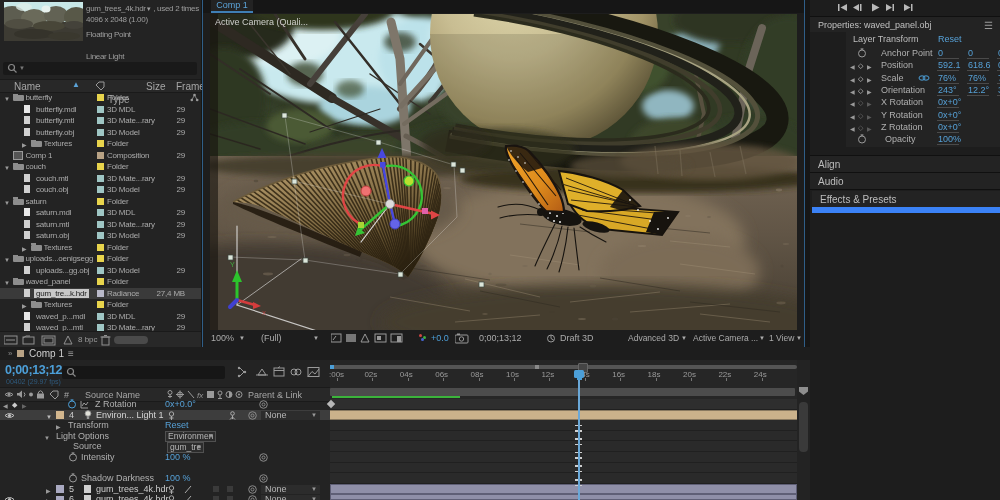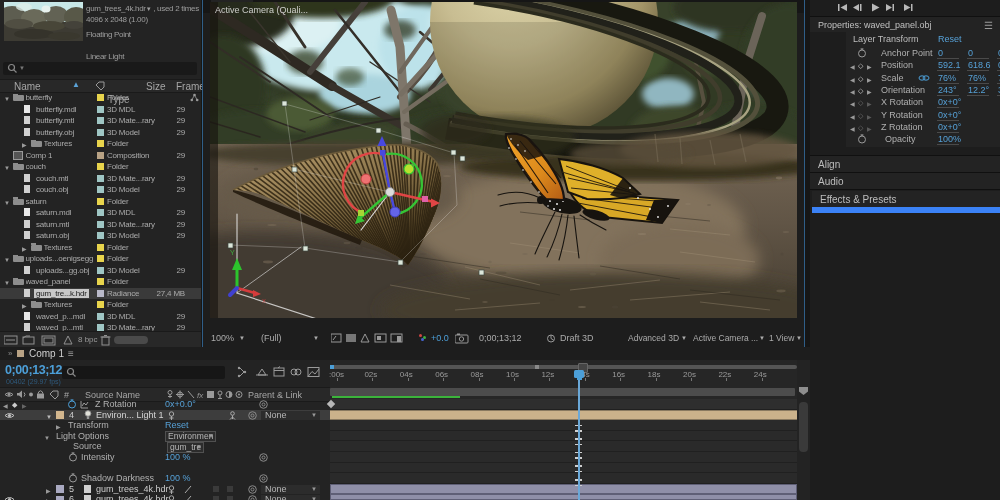--- a/index.html
+++ b/index.html
@@ -242,21 +242,21 @@
     <div class="abs" style="left:114px;top:4px;width:34px;height:8px;background:#4a4a4a;border-radius:4px;"></div>
   </div>
 </div>
 
 <div class="panel" id="viewer" style="left:203px;top:0;width:601px;height:347px;background:#1d1d1d;box-shadow:0 0 0 1px #2f5e88;">
 
   <div class="abs" style="left:0;top:0;width:601px;height:13px;background:#161616;">
     <div class="abs" style="left:8px;top:0;width:42px;height:11px;background:#232323;color:#5ba3d8;text-align:center;line-height:11px;font-size:9px;border-bottom:2px solid #3f7fb5;box-sizing:content-box;">Comp 1</div>
   </div>
 
-  <div class="abs" style="left:7px;top:2px;width:587px;height:316px;background:#0c4a6e;" id="compimg">
+  <div class="abs" style="left:7px;top:14px;width:587px;height:316px;background:#0c4a6e;" id="compimg">
     <svg width="587" height="316" viewBox="0 0 587 316" id="scene">
       <defs>
         <radialGradient id="planet" cx="36%" cy="30%" r="78%">
           <stop offset="0%" stop-color="#ded6ab"></stop>
           <stop offset="40%" stop-color="#c8bd92"></stop>
           <stop offset="75%" stop-color="#a29467"></stop>
           <stop offset="100%" stop-color="#5f5538"></stop>
         </radialGradient>
         <linearGradient id="ground" x1="0" y1="0" x2="0" y2="1">
           <stop offset="0%" stop-color="#746654"></stop>

